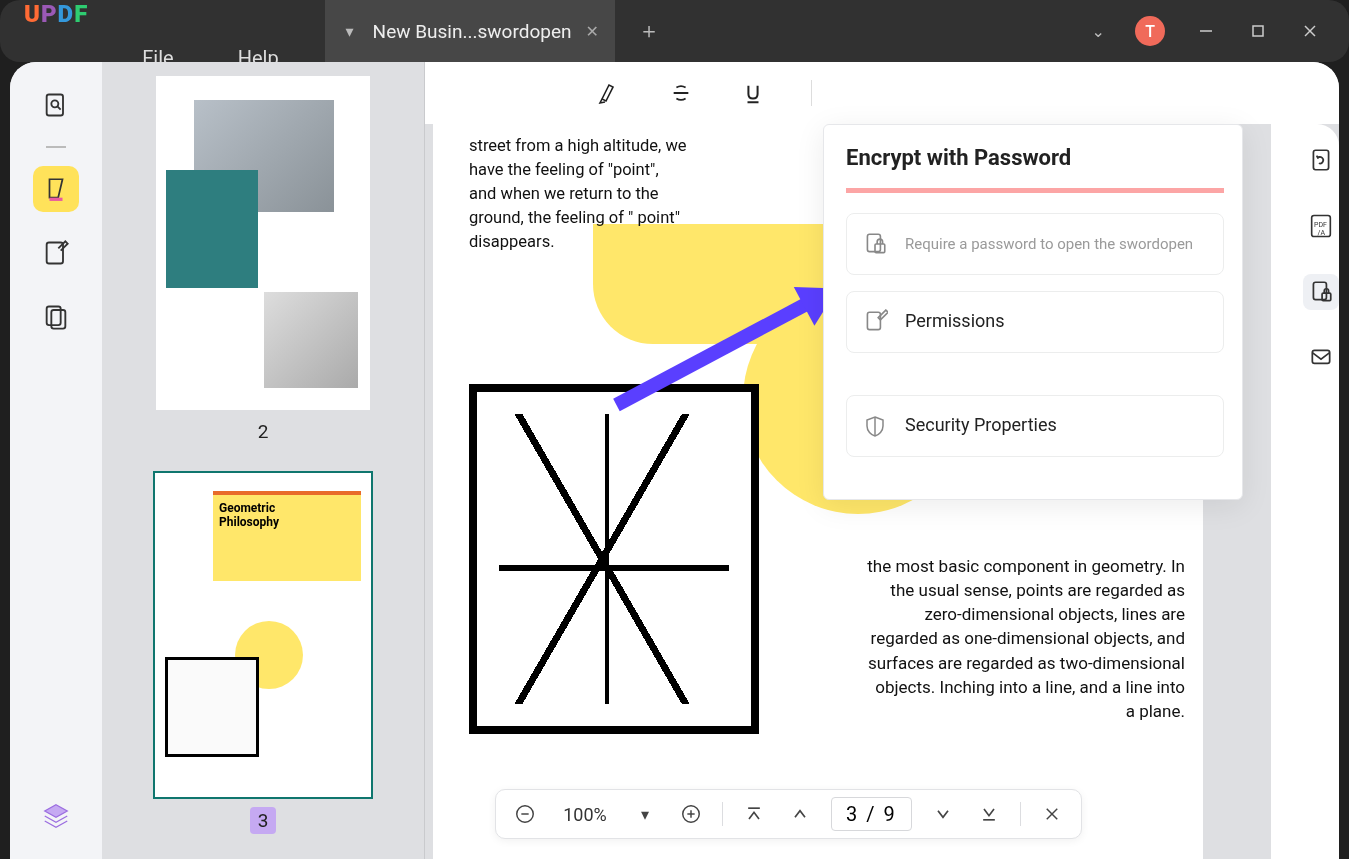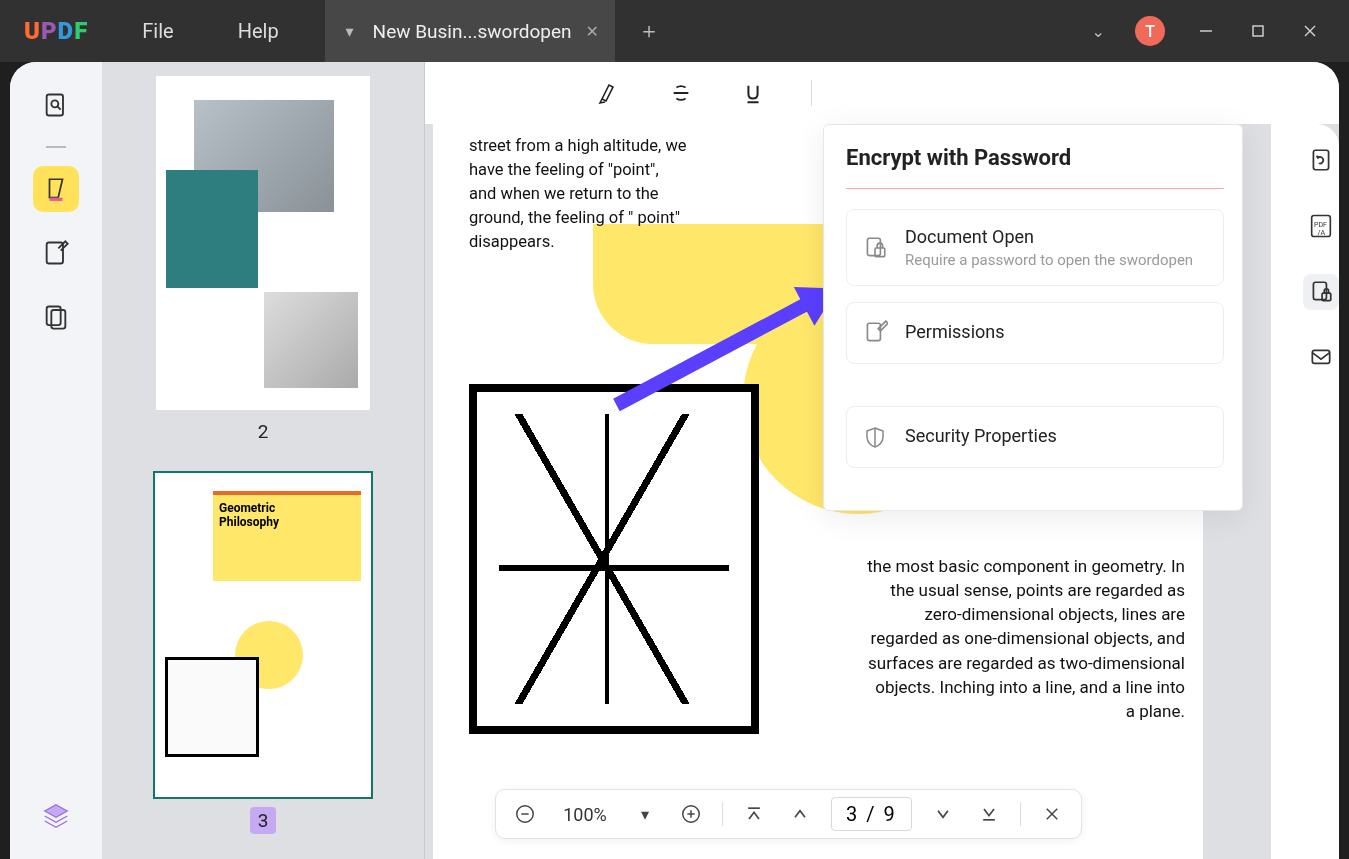--- a/index.html
+++ b/index.html
@@ -1,22 +1,22 @@
 <!DOCTYPE html>
 <html><head>
 <meta charset="utf-8">
 <style>
 * { box-sizing: border-box; margin:0; padding:0; font-family: -apple-system, BlinkMacSystemFont, "Segoe UI", Roboto, Arial, sans-serif; }
 body { background:#1f1f1f; width:1349px; height:859px; overflow:hidden; }
 
 
-.titlebar { height:62px; background:#313131; display:flex; align-items:center; color:#ddd; }
+.titlebar { height:62px; background:#313131; display:flex; color:#ddd;border-radius:20px; }
 .logo { margin-left:24px; font-weight:900; font-size:24px; letter-spacing:1px; }
 .logo .u{color:#ff6b35;} .logo .p{color:#9b59b6;} .logo .d{color:#3498db;} .logo .f{color:#2ecc71;}
-.menu { margin-left:54px; display:flex; gap:64px; font-size:20px; color:#ddd;}
+.menu { margin-left:54px; display:flex; gap:64px; font-size:20px; color:#ddd;margin-top:46px;}
 .menu span{ cursor:pointer;}
 .tab { margin-left:46px; height:100%; background:#474747; display:flex; align-items:center; padding:0 16px; gap:14px; position:relative;}
 .tab .mini{ width:18px;height:18px;color:#bbb; display:flex;align-items:center;justify-content:center;}
 .tab .title { color:#eee; font-size:19px; max-width:210px; white-space:nowrap; overflow:hidden;}
 .tab .close{ color:#aaa; cursor:pointer; font-size:16px;}
 .addtab{ width:40px; display:flex; align-items:center;justify-content:center; margin-left:14px; color:#bbb; font-size:22px; cursor:pointer;}
 .winbtns{ margin-left:auto; display:flex; align-items:center; gap:30px; padding-right:28px;}
 .winbtns .caret{ color:#bbb;}
 .avatar { width:30px;height:30px;border-radius:50%; background:#f06a5a; color:#fff; display:flex;align-items:center;justify-content:center; font-weight:500;}
 .wbtn { width:22px;height:22px; color:#ccc; display:flex;align-items:center;justify-content:center; cursor:pointer;}
@@ -62,21 +62,21 @@
   linear-gradient(60deg,transparent 46%,#000 46%,#000 48%,transparent 48%),
   linear-gradient(120deg,transparent 46%,#000 46%,#000 48%,transparent 48%),
   linear-gradient(0deg,transparent 46%,#000 46%,#000 48%,transparent 48%),
   linear-gradient(90deg,transparent 46%,#000 46%,#000 48%,transparent 48%);}
 .arrow{position:absolute; left:170px; top:220px; transform:rotate(-28deg);}
 .arrow .shaft{ width:230px;height:14px;background:#5a3fff;}
 .arrow .head{ position:absolute; right:-20px; top:-14px; width:0;height:0;border-left:38px solid #5a3fff;border-top:22px solid transparent;border-bottom:22px solid transparent;}
 
 
 .panel{ position:absolute; right:96px; top:62px; width:420px; background:#fff; border:1px solid #e6e7ea; border-radius:6px; box-shadow:0 6px 30px rgba(0,0,0,.08); padding:20px 18px 26px 22px; z-index:50;}
-.panel h2{ font-size:22px; font-weight:700; color:#222; padding-bottom:18px; border-bottom:1px solid #fca5a5; margin-bottom:20px;}
+.panel h2{ font-size:22px; font-weight:700; color:#222; padding-bottom:18px; border-bottom:5px solid #fca5a5; margin-bottom:20px;}
 .card{ display:flex; gap:16px; padding:16px 14px; border:1px solid #eceded; border-radius:8px; margin-bottom:16px; align-items:center; cursor:pointer;}
 .card .cicon{ width:28px;height:28px; color:#777; flex-shrink:0; display:flex;align-items:center;justify-content:center;}
 .card .ct{ font-size:18px; color:#222; margin-bottom:4px;}
 .card .cd{ font-size:15px; color:#9a9a9a; white-space:nowrap; overflow:hidden;}
 .panel .gap{height:26px;}
 
 
 .rightrail{ position:absolute; right:0; top:62px; width:68px; bottom:0; background:#fff; border-top-right-radius:22px; display:flex;flex-direction:column;align-items:flex-end; padding-top:18px; gap:30px;}
 .rightrail .rbtn{ width:36px;height:36px; cursor:pointer; color:#333; display:flex;align-items:center;justify-content:center;}
 .rightrail .rbtn.active{ background:#eef0f4; border-radius:8px;}
@@ -279,21 +279,20 @@
     <h2>Encrypt with Password</h2>
     <div class="card">
       <div class="cicon">
           <svg width="26" height="26" viewBox="0 0 24 24" fill="none" stroke="#888" stroke-width="1.5">
             <rect x="5" y="3" width="12" height="16" rx="2"></rect>
             <rect x="12" y="12" width="9" height="8" rx="1"></rect>
             <path d="M14 12 V10 a2.5 2.5 0 0 1 5 0 V12"></path>
           </svg>
         </div>
       <div>
-        <div class="ct">Document Open</div>
         <div class="cd">Require a password to open the swordopen</div>
       </div>
     </div>
     <div class="card">
       <div class="cicon">
           <svg width="26" height="26" viewBox="0 0 24 24" fill="none" stroke="#888" stroke-width="1.5">
             <rect x="5" y="3" width="12" height="16" rx="2"></rect>
             <path d="M15 8 L22 1 L24 3 L17 10 Z"></path>
           </svg>
         </div>

